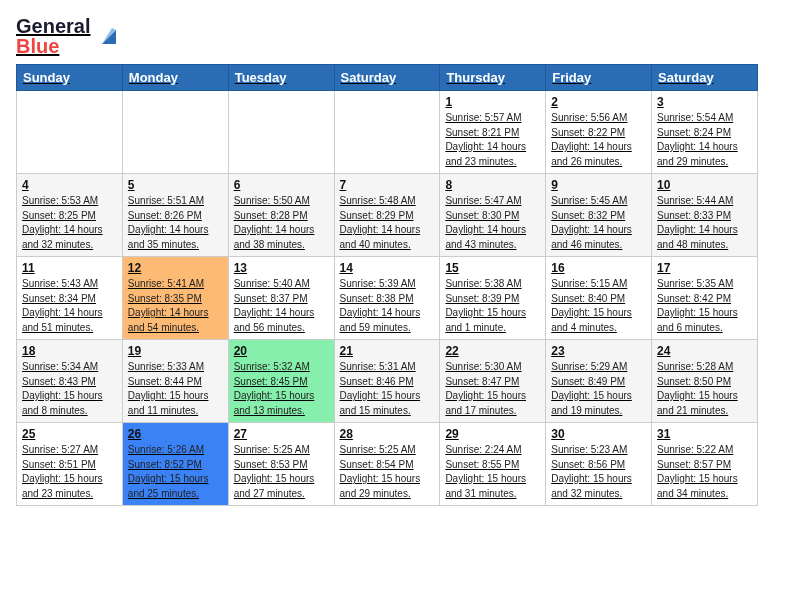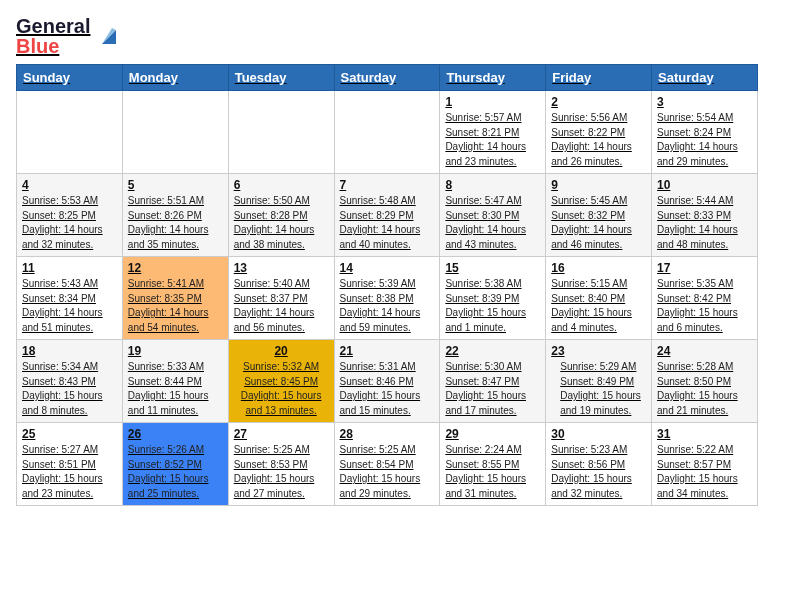--- a/index.html
+++ b/index.html
@@ -267,21 +267,21 @@
 Daylight: 15 hours
 and 8 minutes.</div>
           </td>
           <td style="background: rgb(245, 245, 245);">
             <div class="day-num">19</div>
             <div class="day-info" style="white-space: pre-line;">Sunrise: 5:33 AM
 Sunset: 8:44 PM
 Daylight: 15 hours
 and 11 minutes.</div>
           </td>
-          <td style="background: #eab308; text-align: center;">
+          <td style="background: #86efac;">
             <div class="day-num">20</div>
             <div class="day-info" style="white-space: pre-line;">Sunrise: 5:32 AM
 Sunset: 8:45 PM
 Daylight: 15 hours
 and 13 minutes.</div>
           </td>
           <td style="background: rgb(245, 245, 245);">
             <div class="day-num">21</div>
             <div class="day-info" style="white-space: pre-line;">Sunrise: 5:31 AM
 Sunset: 8:46 PM
@@ -290,21 +290,21 @@
           </td>
           <td style="background: rgb(245, 245, 245);">
             <div class="day-num">22</div>
             <div class="day-info" style="white-space: pre-line;">Sunrise: 5:30 AM
 Sunset: 8:47 PM
 Daylight: 15 hours
 and 17 minutes.</div>
           </td>
           <td style="background: rgb(245, 245, 245);">
             <div class="day-num">23</div>
-            <div class="day-info" style="white-space: pre-line; margin-left: 9px;">Sunrise: 5:29 AM
+            <div class="day-info" style="white-space: pre-line;">Sunrise: 5:29 AM
 Sunset: 8:49 PM
 Daylight: 15 hours
 and 19 minutes.</div>
           </td>
           <td style="background: rgb(245, 245, 245);">
             <div class="day-num">24</div>
             <div class="day-info" style="white-space: pre-line;">Sunrise: 5:28 AM
 Sunset: 8:50 PM
 Daylight: 15 hours
 and 21 minutes.</div>

